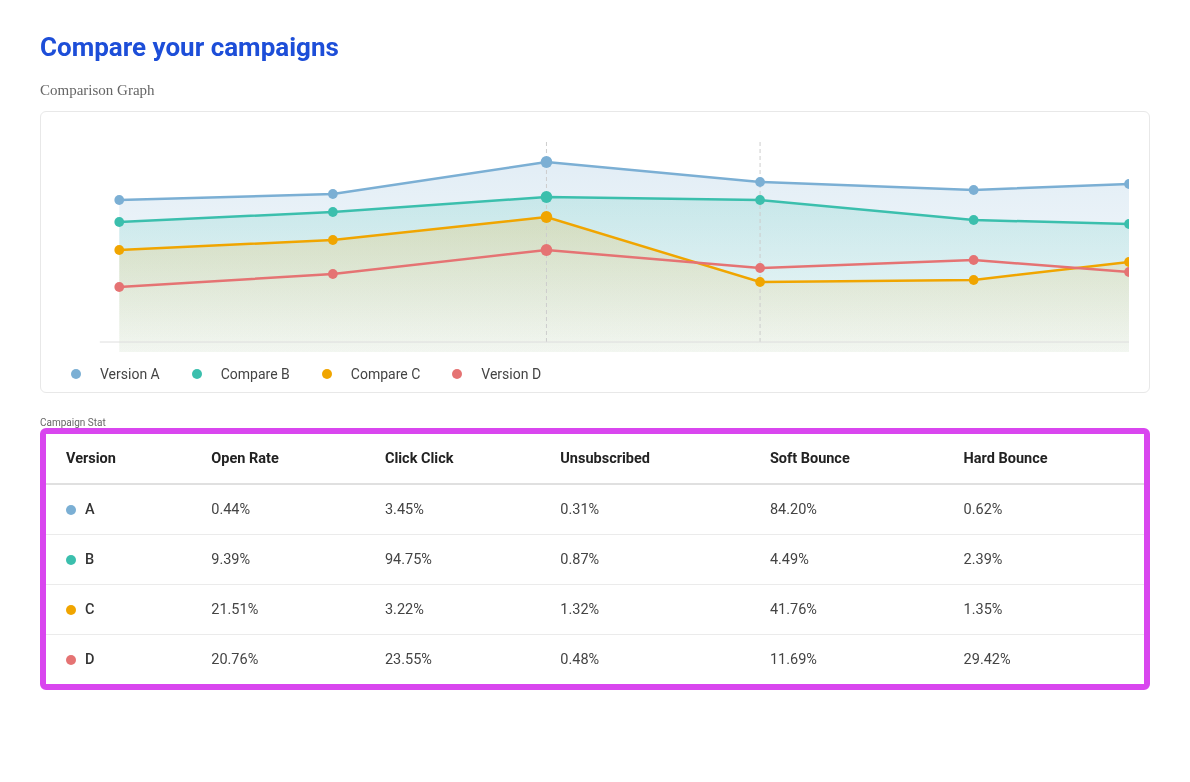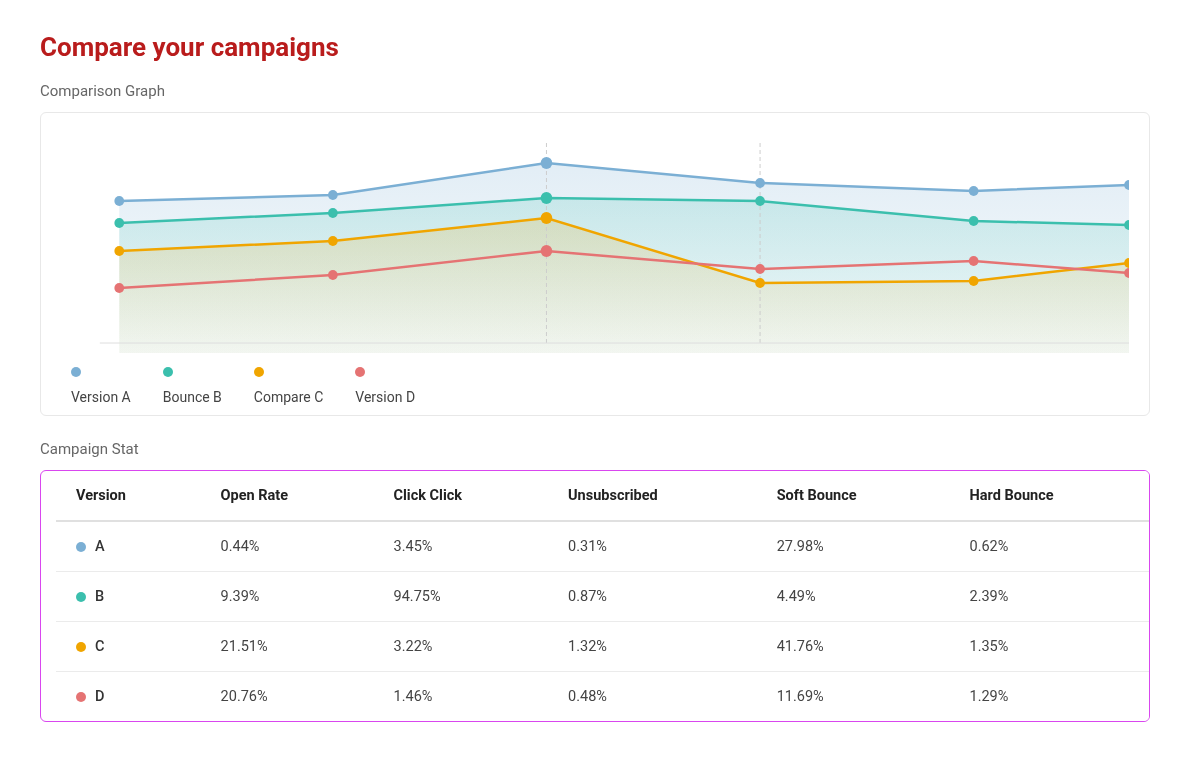--- a/index.html
+++ b/index.html
@@ -7,27 +7,28 @@
       font-family: -apple-system, BlinkMacSystemFont, 'Segoe UI', Roboto, sans-serif;
       background: #fff;
       color: #333;
       padding: 32px 40px;
       width: 1190px;
       min-height: 782px;
     }
     h1 {
       font-size: 26px;
       font-weight: 700;
-      color: #b91c1c;
+      color: #1d4ed8;
       margin-bottom: 20px;
     }
     .section-label {
       font-size: 15px;
       color: #666;
       margin-bottom: 12px;
+      font-family: Liberation Serif, serif;
     }
     .graph-container {
       border: 1px solid #e8e8e8;
       border-radius: 6px;
       padding: 20px 20px 10px 20px;
       margin-bottom: 24px;
       background: #fff;
     }
     svg.chart {
       width: 100%;
@@ -35,41 +36,40 @@
       display: block;
     }
     .legend {
       display: flex;
       gap: 32px;
       margin-top: 14px;
       padding-left: 10px;
     }
     .legend-item {
       display: flex;
-      gap: 12px;
+      align-items: center;
+      gap: 19px;
       font-size: 14px;
       color: #444;
-      flex-direction: column;
     }
     .legend-dot {
       width: 10px;
       height: 10px;
       border-radius: 50%;
       flex-shrink: 0;
     }
     .campaign-stat-label {
-      font-size: 15px;
+      font-size: 10px;
       color: #666;
-      margin-bottom: 12px;
+      margin-bottom: 0;
     }
     .table-wrapper {
-      border: 1px solid #d946ef;
+      border: 6px solid #d946ef;
       border-radius: 6px;
       overflow: hidden;
-      padding-left: 15px;
     }
     table {
       width: 100%;
       border-collapse: collapse;
       font-size: 14.5px;
     }
     thead tr {
       background: #fff;
       border-bottom: 2px solid #e0e0e0;
     }
@@ -182,21 +182,21 @@
     <line x1="40" y1="210" x2="1110" y2="210" stroke="#ddd" stroke-width="1"></line>
   </svg>
 
   <div class="legend">
     <div class="legend-item">
       <div class="legend-dot" style="background:#7bafd4;"></div>
       <span>Version A</span>
     </div>
     <div class="legend-item">
       <div class="legend-dot" style="background:#3bbfad;"></div>
-      <span>Bounce B</span>
+      <span>Compare B</span>
     </div>
     <div class="legend-item">
       <div class="legend-dot" style="background:#f0a500;"></div>
       <span>Compare C</span>
     </div>
     <div class="legend-item">
       <div class="legend-dot" style="background:#e57373;"></div>
       <span>Version D</span>
     </div>
   </div>
@@ -220,21 +220,21 @@
     <tr>
     <td>
       <div class="version-cell">
         <div class="version-dot" style="background:#7bafd4;"></div>
         <span>A</span>
       </div>
     </td>
     <td>0.44%</td>
     <td>3.45%</td>
     <td>0.31%</td>
-    <td>27.98%</td>
+    <td>84.20%</td>
     <td>0.62%</td>
   </tr>
         <tr>
     <td>
       <div class="version-cell">
         <div class="version-dot" style="background:#3bbfad;"></div>
         <span>B</span>
       </div>
     </td>
     <td>9.39%</td>
@@ -257,20 +257,20 @@
     <td>1.35%</td>
   </tr>
         <tr>
     <td>
       <div class="version-cell">
         <div class="version-dot" style="background:#e57373;"></div>
         <span>D</span>
       </div>
     </td>
     <td>20.76%</td>
-    <td>1.46%</td>
+    <td>23.55%</td>
     <td>0.48%</td>
     <td>11.69%</td>
-    <td>1.29%</td>
+    <td>29.42%</td>
   </tr>
       </tbody>
   </table>
 </div>
 
 </body></html>

